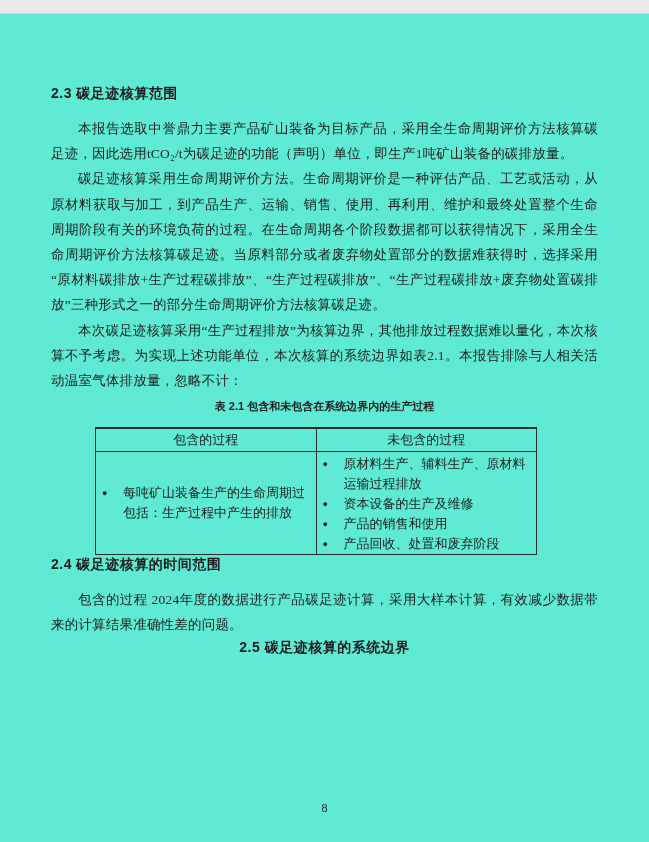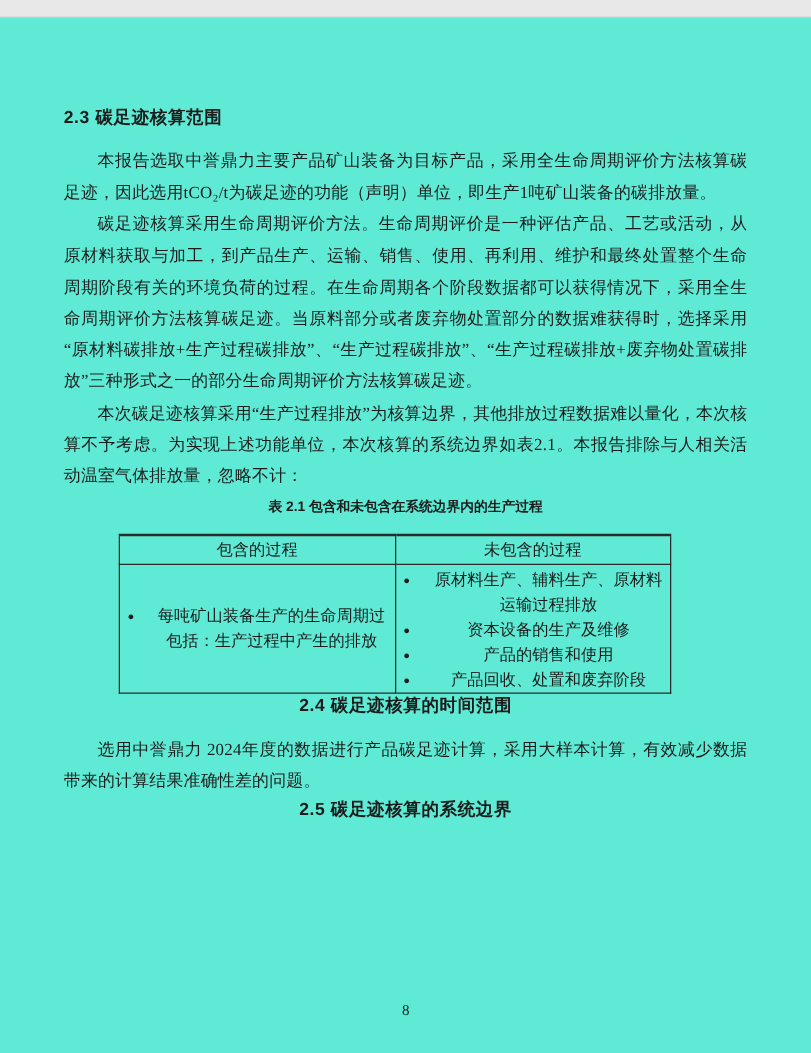--- a/index.html
+++ b/index.html
@@ -81,23 +81,22 @@
   }
   ul.bullet-list .dot{
     flex:0 0 21px;
     text-align:left;
     padding-left:6px;
     font-size:9px;
     line-height:20px;
   }
   ul.bullet-list .li-text{
     flex:1;
-    text-align:center;
   }
-  .sec-24{margin-top:17px;text-align:center;}
+  .sec-24{margin-top:17px;}
   .para-24{margin-top:13px;}
   .sec-25{margin-top:11px;margin-bottom:0;text-align:center;}
   .page-number{
     position:absolute;
     top:787px;left:0;width:100%;
     text-align:center;
     font-size:12px;
     color:#222;
   }
 </style>
@@ -154,20 +153,20 @@
                 <span class="li-text">产品回收、处置和废弃阶段</span>
               </li>
             </ul>
           </td>
         </tr>
       </tbody>
     </table>
 
     <h2 class="sec-heading sec-24">2.4 碳足迹核算的时间范围</h2>
 
-    <p class="body-para para-24">选用中誉鼎力 2024年度的数据进行产品碳足迹计算，采用大样本计算，有效减少数据带来的计算结果准确性差的问题。</p>
+    <p class="body-para para-24">包含的过程 2024年度的数据进行产品碳足迹计算，采用大样本计算，有效减少数据带来的计算结果准确性差的问题。</p>
 
     <h2 class="sec-heading sec-25">2.5 碳足迹核算的系统边界</h2>
 
   </div>
 
   <div class="page-number">8</div>
 </div>
 
 </body></html>

